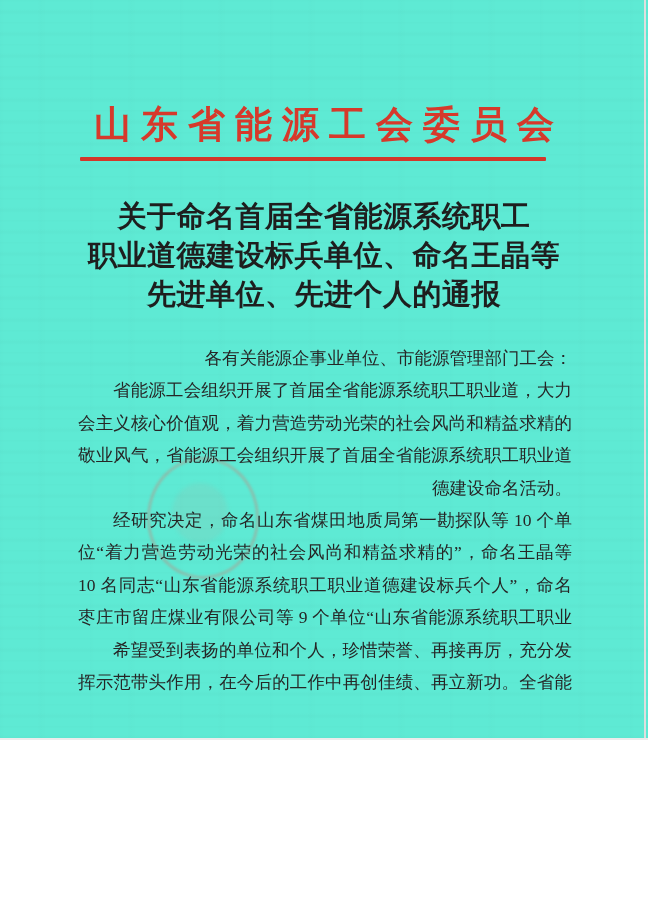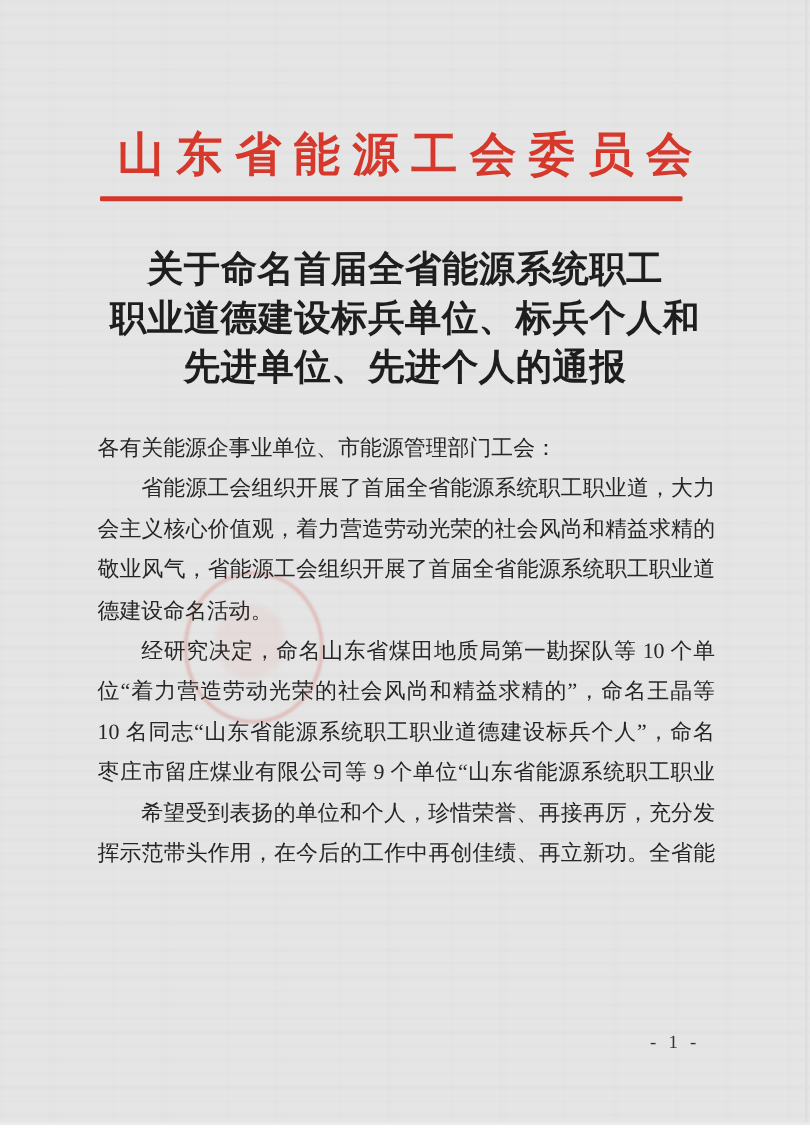--- a/index.html
+++ b/index.html
@@ -3,22 +3,22 @@
 <meta charset="utf-8">
 <style>
   html, body {
     margin: 0;
     padding: 0;
     background: #ffffff;
   }
   #page {
     position: relative;
     width: 648px;
-    height: 900px;
-    background: #e5e5e5;
+    height: 740px;
+    background: #5eead4;
     overflow: hidden;
     font-family: "Liberation Serif", serif;
   }
   
   #page::before {
     content: "";
     position: absolute;
     inset: 0;
     background:
       repeating-linear-gradient(180deg,
@@ -89,20 +89,21 @@
     left: 78px;
     width: 494px;
     font-family: "Liberation Serif", serif;
     font-size: 17.5px;
     line-height: 32.4px;
     color: #262626;
   }
   .body-line {
     height: 32.4px;
     white-space: nowrap;
+    text-align: right;
   }
   .body-line.fill {
     white-space: normal;
     text-align: justify;
     text-align-last: justify;
   }
   .body-line.indent {
     text-indent: 2em;
   }
   .stamp {
@@ -144,21 +145,21 @@
 <body>
 
 <div id="page">
 
   <div class="letterhead" style="color: rgb(214, 57, 43);">山东省能源工会委员会</div>
 
   <div class="red-rule" style="background: rgb(211, 55, 42);"></div>
 
   <div class="doc-title" style="color: rgb(30, 30, 30);">
     <div>关于命名首届全省能源系统职工</div>
-    <div>职业道德建设标兵单位、标兵个人和</div>
+    <div>职业道德建设标兵单位、命名王晶等</div>
     <div>先进单位、先进个人的通报</div>
   </div>
 
   <div class="stamp"></div>
   <div class="stamp-inner"></div>
 
   <div class="body-text" id="body-text" style="color: rgb(38, 38, 38);">
       <div class="body-line">各有关能源企事业单位、市能源管理部门工会：</div>
       <div class="body-line fill indent">省能源工会组织开展了首届全省能源系统职工职业道，大力</div>
       <div class="body-line fill">会主义核心价值观，着力营造劳动光荣的社会风尚和精益求精的</div>

